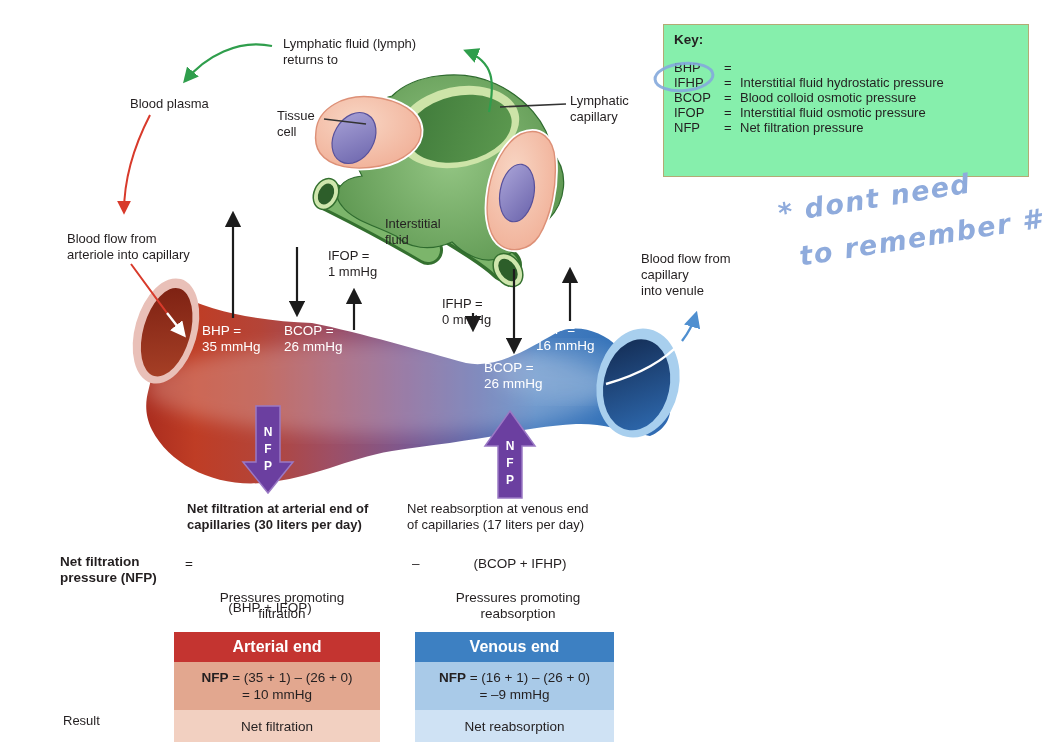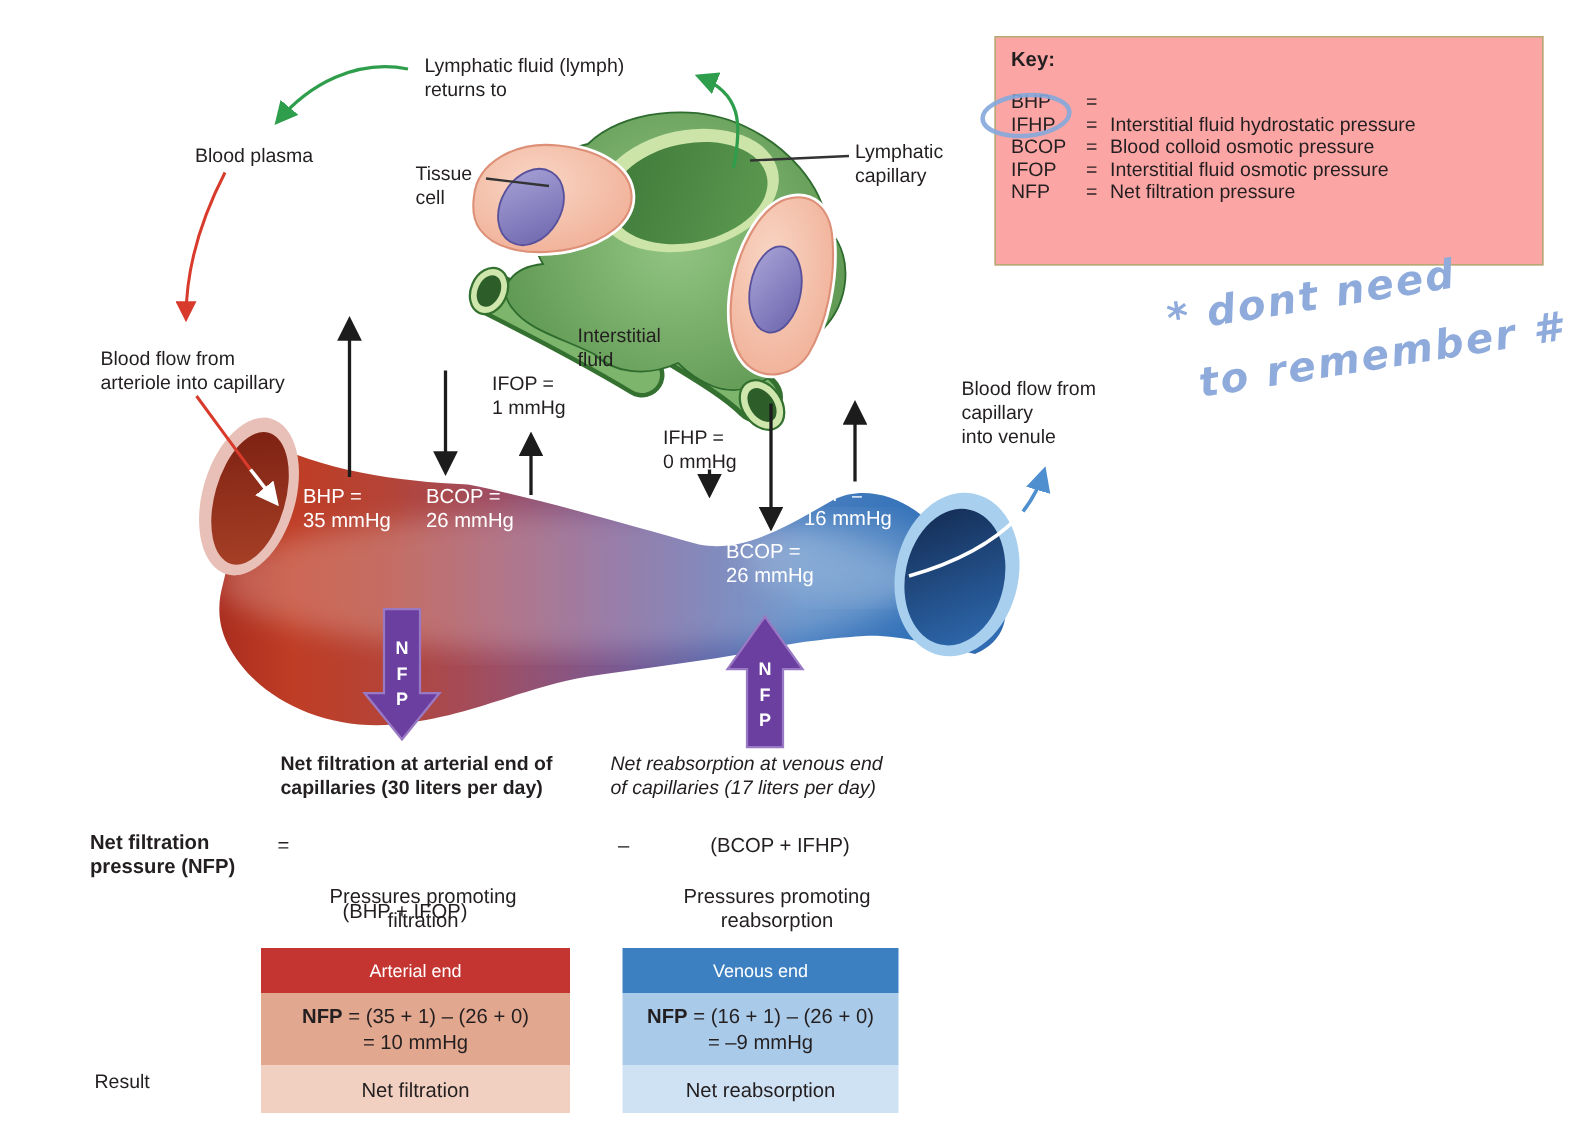--- a/index.html
+++ b/index.html
@@ -8,29 +8,29 @@
   svg{position:absolute;left:0;top:0;}
   #art{z-index:1;}
   #annot{z-index:6;pointer-events:none;}
   .lbl{position:absolute;z-index:3;font-size:13px;line-height:16px;white-space:nowrap;}
   .lbl .l{display:block;}
   .white{color:#ffffff;font-size:13.5px;}
   .ctr{text-align:center;}
   .bold{font-weight:bold;}
   
   .keybox{position:absolute;z-index:2;left:663px;top:24px;width:366px;height:153px;
-          background:#fca5a5;border:1px solid #b4aa74;box-sizing:border-box;padding:7px 10px;}
+          background:#86efac;border:1px solid #b4aa74;box-sizing:border-box;padding:7px 10px;}
   .keybox .ktitle{font-weight:bold;font-size:13.5px;margin-bottom:13px;}
   .keyrow{display:grid;grid-template-columns:50px 16px auto;font-size:13px;line-height:15px;}
   
   .formula{position:absolute;z-index:3;font-size:13.5px;line-height:16px;white-space:nowrap;}
   
   .ptable{position:absolute;z-index:3;top:632px;}
   .ptable .hd{height:30px;display:flex;align-items:center;justify-content:center;
-              color:#fff;font-weight:normal;font-size:12px;}
+              color:#fff;font-weight:bold;font-size:16px;}
   .ptable .calc{height:48px;text-align:center;font-size:13.5px;line-height:17px;
                 box-sizing:border-box;padding-top:7px;}
   .ptable .res{height:32px;display:flex;align-items:center;justify-content:center;font-size:13.5px;}
   .t-art .hd{background:#c43430;}
   .t-art .calc{background:#e2a78f;}
   .t-art .res{background:#f2d0c1;}
   .t-ven .hd{background:#3d80c2;}
   .t-ven .calc{background:#a9cae8;}
   .t-ven .res{background:#cfe2f4;}
   
@@ -260,21 +260,21 @@
     <span class="l">capillary</span>
   </div>
   <div class="lbl" style="left:385px;top:216px;">
     <span class="l">Interstitial</span>
     <span class="l">fluid</span>
   </div>
   <div class="lbl" style="left:328px;top:248px;">
     <span class="l">IFOP =</span>
     <span class="l">1 mmHg</span>
   </div>
-  <div class="lbl" style="left:442px;top:284px;">
+  <div class="lbl" style="left:442px;top:296px;">
     <span class="l">IFHP =</span>
     <span class="l">0 mmHg</span>
   </div>
   <div class="lbl" style="left:67px;top:231px;">
     <span class="l">Blood flow from</span>
     <span class="l">arteriole into capillary</span>
   </div>
   <div class="lbl" style="left:641px;top:251px;">
     <span class="l">Blood flow from</span>
     <span class="l">capillary</span>
@@ -295,21 +295,21 @@
   </div>
   <div class="lbl white" style="left:484px;top:360px;">
     <span class="l">BCOP =</span>
     <span class="l">26 mmHg</span>
   </div>
 
   <div class="lbl" style="left:187px;top:501px;font-weight:bold;">
     <span class="l">Net filtration at arterial end of</span>
     <span class="l">capillaries (30 liters per day)</span>
   </div>
-  <div class="lbl" style="left:407px;top:501px;font-style:italic;">
+  <div class="lbl" style="left:407px;top:501px;">
     <span class="l">Net reabsorption at venous end</span>
     <span class="l">of capillaries (17 liters per day)</span>
   </div>
 
   <div class="formula bold" style="left:60px;top:554px;">
     <span class="l" style="display:block">Net filtration</span>
     <span class="l" style="display:block">pressure (NFP)</span>
   </div>
   <div class="formula" style="left:185px;top:556px;">=</div>
   <div class="formula ctr" style="left:200px;top:556px;width:140px;margin-top:44px;">(BHP + IFOP)</div>
@@ -326,21 +326,21 @@
 
   <div class="ptable t-art" style="left:174px;width:206px;">
     <div class="hd">Arterial end</div>
     <div class="calc">
       <span class="bold">NFP</span>
       <span>= (35 + 1) – (26 + 0)</span>
       <span style="display:block">= 10 mmHg</span>
     </div>
     <div class="res">Net filtration</div>
   </div>
-  <div class="ptable t-ven" style="left:415px;width:184px;">
+  <div class="ptable t-ven" style="left:415px;width:199px;">
     <div class="hd">Venous end</div>
     <div class="calc">
       <span class="bold">NFP</span>
       <span>= (16 + 1) – (26 + 0)</span>
       <span style="display:block">= –9 mmHg</span>
     </div>
     <div class="res">Net reabsorption</div>
   </div>
   <div class="lbl" style="left:63px;top:713px;">Result</div>
 

